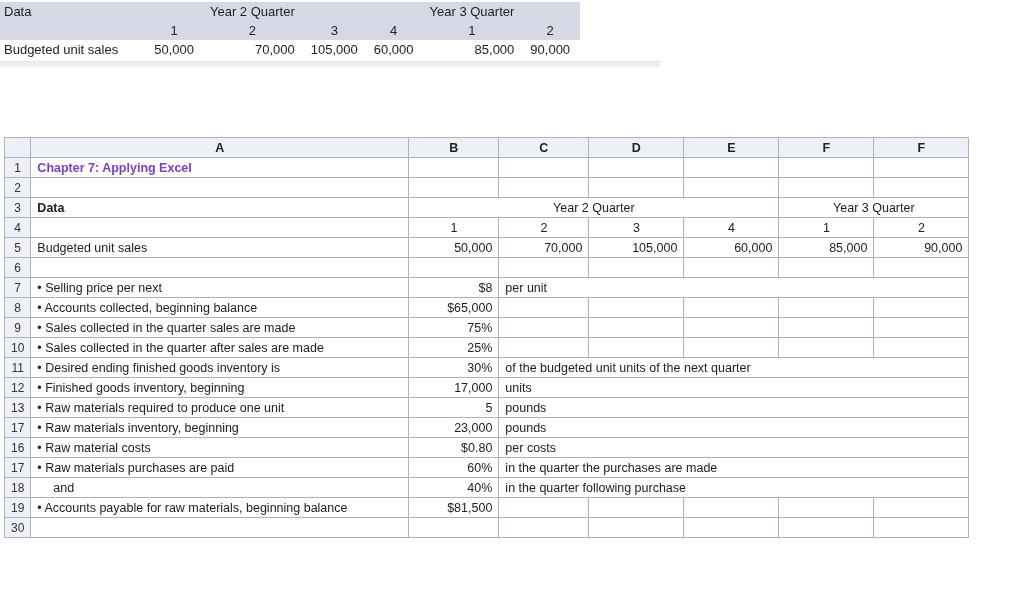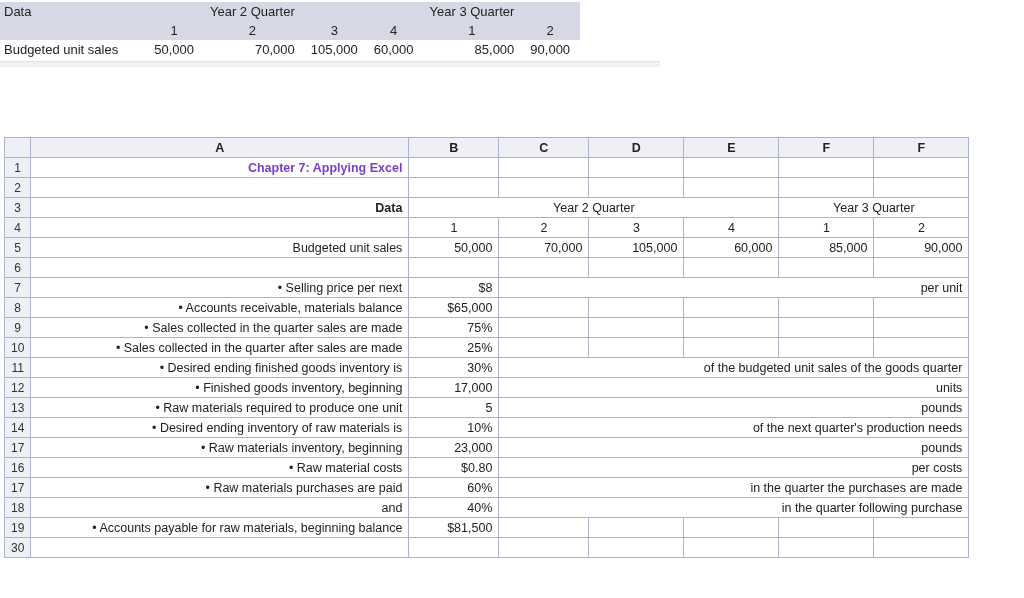--- a/index.html
+++ b/index.html
@@ -64,21 +64,21 @@
     color: #333;
     font-size: 12px;
   }
   .col-A { width: 378px; }
   .col-B { width: 90px; }
   .col-C { width: 90px; }
   .col-D { width: 95px; }
   .col-E { width: 95px; }
   .col-F { width: 95px; }
   .col-G { width: 95px; }
-  .tl { text-align: right; }
+  .tl { text-align: left; }
   .tr { text-align: right; }
   .tc { text-align: center; }
   .bold { font-weight: bold; }
   .chapter { color: #7b3fc7; font-weight: bold; }
   .merged-hdr {
     text-align: center;
   }
 </style>
 </head>
 <body>
@@ -204,21 +204,21 @@
 
   <tr>
     <td class="rownum">7</td>
     <td class="tl">• Selling price per next</td>
     <td class="tr">$8</td>
     <td class="tl" colspan="5" style="border-right:1px solid #a9b3c9">per unit</td>
   </tr>
 
   <tr>
     <td class="rownum">8</td>
-    <td class="tl">• Accounts receivable, materials balance</td>
+    <td class="tl">• Accounts collected, beginning balance</td>
     <td class="tr">$65,000</td>
     <td></td>
           <td></td>
           <td></td>
           <td></td>
           <td></td>
   </tr>
 
   <tr>
     <td class="rownum">9</td>
@@ -239,43 +239,37 @@
           <td></td>
           <td></td>
           <td></td>
           <td></td>
   </tr>
 
   <tr>
     <td class="rownum">11</td>
     <td class="tl">• Desired ending finished goods inventory is</td>
     <td class="tr">30%</td>
-    <td class="tl" colspan="5">of the budgeted unit sales of the goods quarter</td>
+    <td class="tl" colspan="5">of the budgeted unit units of the next quarter</td>
   </tr>
 
   <tr>
     <td class="rownum">12</td>
     <td class="tl">• Finished goods inventory, beginning</td>
     <td class="tr">17,000</td>
     <td class="tl" colspan="5">units</td>
   </tr>
 
   <tr>
     <td class="rownum">13</td>
     <td class="tl">• Raw materials required to produce one unit</td>
     <td class="tr">5</td>
     <td class="tl" colspan="5">pounds</td>
   </tr>
 
-  <tr>
-    <td class="rownum">14</td>
-    <td class="tl">• Desired ending inventory of raw materials is</td>
-    <td class="tr">10%</td>
-    <td class="tl" colspan="5">of the next quarter's production needs</td>
-  </tr>
 
   <tr>
     <td class="rownum">17</td>
     <td class="tl">• Raw materials inventory, beginning</td>
     <td class="tr">23,000</td>
     <td class="tl" colspan="5">pounds</td>
   </tr>
 
   <tr>
     <td class="rownum">16</td>

